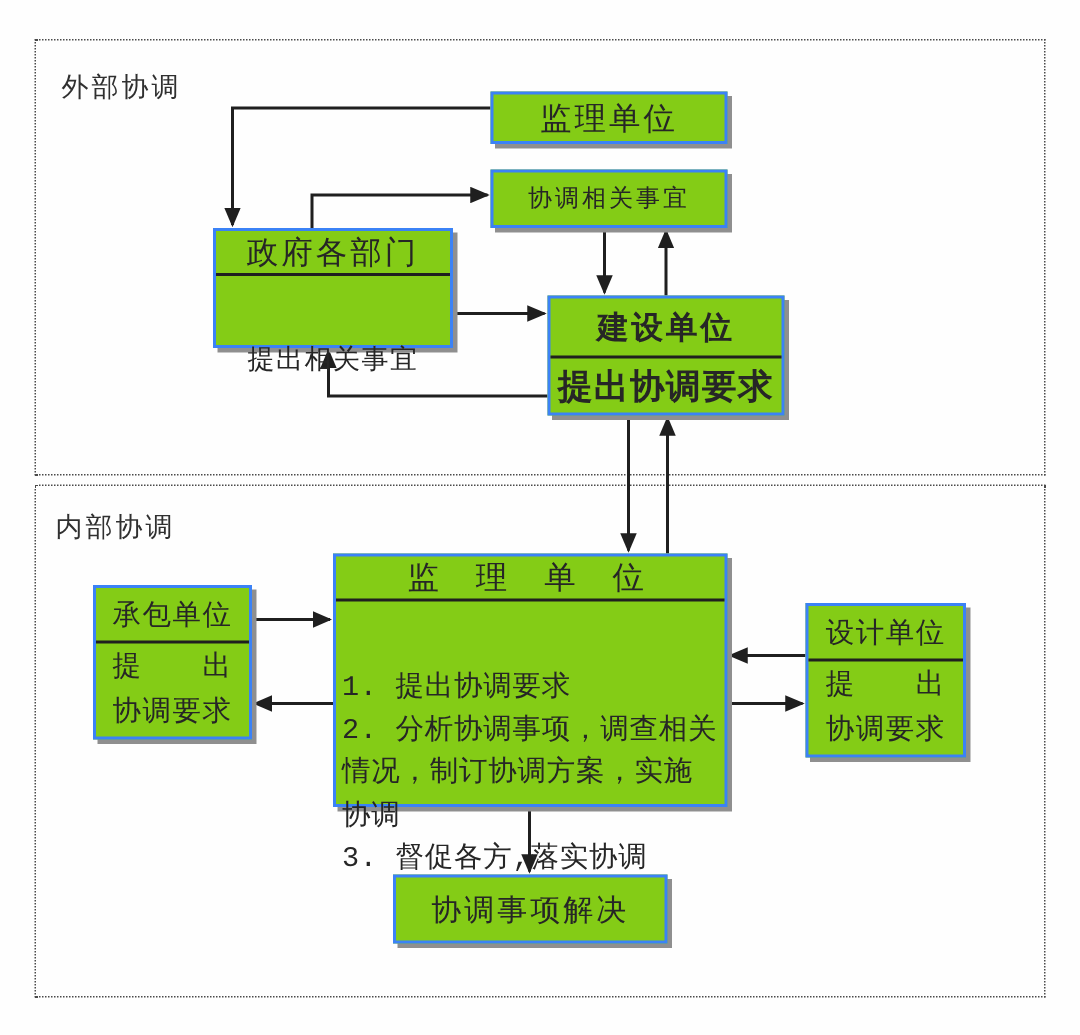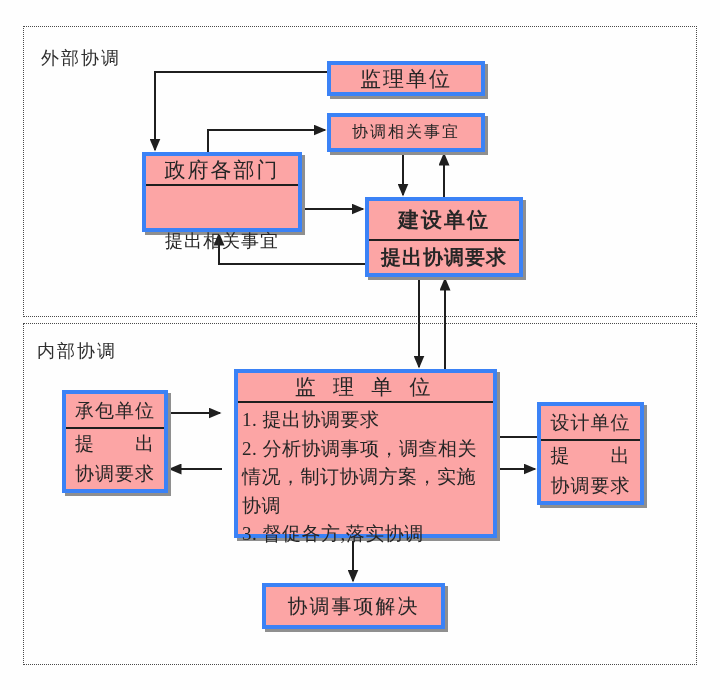--- a/index.html
+++ b/index.html
@@ -23,22 +23,22 @@
   }
   .section-label {
     position: absolute;
     font-size: 18px;
     letter-spacing: 2px;
     color: #303030;
     white-space: nowrap;
   }
   .node {
     position: absolute;
-    background: #fca5a5;
-    border: 4px solid #3b82f6;
+    background: #84cc16;
+    border: 2px solid #3b82f6;
     box-shadow: 3px 3px 0 0 #8f8f8f;
     box-sizing: border-box;
     display: flex;
     flex-direction: column;
   }
   .cell {
     display: flex;
     align-items: center;
     justify-content: center;
     text-align: center;
@@ -47,20 +47,21 @@
   }
   .cell.titlecell { font-size: 21px; letter-spacing: 2px; }
   .cell.small { font-size: 19px; letter-spacing: 1px; }
   .divided { border-bottom: 2px solid #1f1f1f; }
   .listbody {
     font-size: 19px;
     line-height: 28.5px;
     padding: 3px 2px 0 4px;
     text-align: left;
     letter-spacing: 0.5px;
+    margin-top: 40px;
   }
   .listbody .li { margin: 0; }
   .twoLine {
     display: flex;
     flex-direction: column;
     justify-content: center;
     align-items: center;
     flex: 1;
     font-size: 19px;
     line-height: 30px;
@@ -118,24 +119,24 @@
     <div class="cell titlecell" style="flex:1; font-size:16px;">协调相关事宜</div>
   </div>
 
   <div class="node" style="left:142px; top:152px; width:160px; height:80px;gap:43px;">
     <div class="cell titlecell divided" style="height:41px;">政府各部门</div>
     <div class="cell titlecell" style="flex:1; font-size:18px; letter-spacing:1px;">提出相关事宜</div>
   </div>
 
   <div class="node" style="left:365px; top:197px; width:158px; height:80px;font-weight:bold;">
     <div class="cell titlecell divided" style="height:40px;">建设单位</div>
-    <div class="cell titlecell" style="flex:1; font-size:20px; letter-spacing:1px;">提出协调要求</div>
+    <div class="cell titlecell" style="flex:1; font-size:23px; letter-spacing:1px;">提出协调要求</div>
   </div>
 
-  <div class="node" style="left:234px; top:369px; width:263px; height:169px;">
+  <div class="node" style="left:222px; top:369px; width:263px; height:169px;font-family:Liberation Mono, monospace;">
     <div class="cell titlecell divided" style="height:32px; letter-spacing:6px;">监 理 单 位</div>
     <div class="listbody" style="flex:1;">
       <div class="li">1. 提出协调要求</div>
       <div class="li">2. 分析协调事项，调查相关情况，制订协调方案，实施协调</div>
       <div class="li">3. 督促各方,落实协调</div>
     </div>
   </div>
 
   <div class="node" style="left:62px; top:390px; width:106px; height:103px;">
     <div class="cell small divided" style="height:37px;">承包单位</div>

